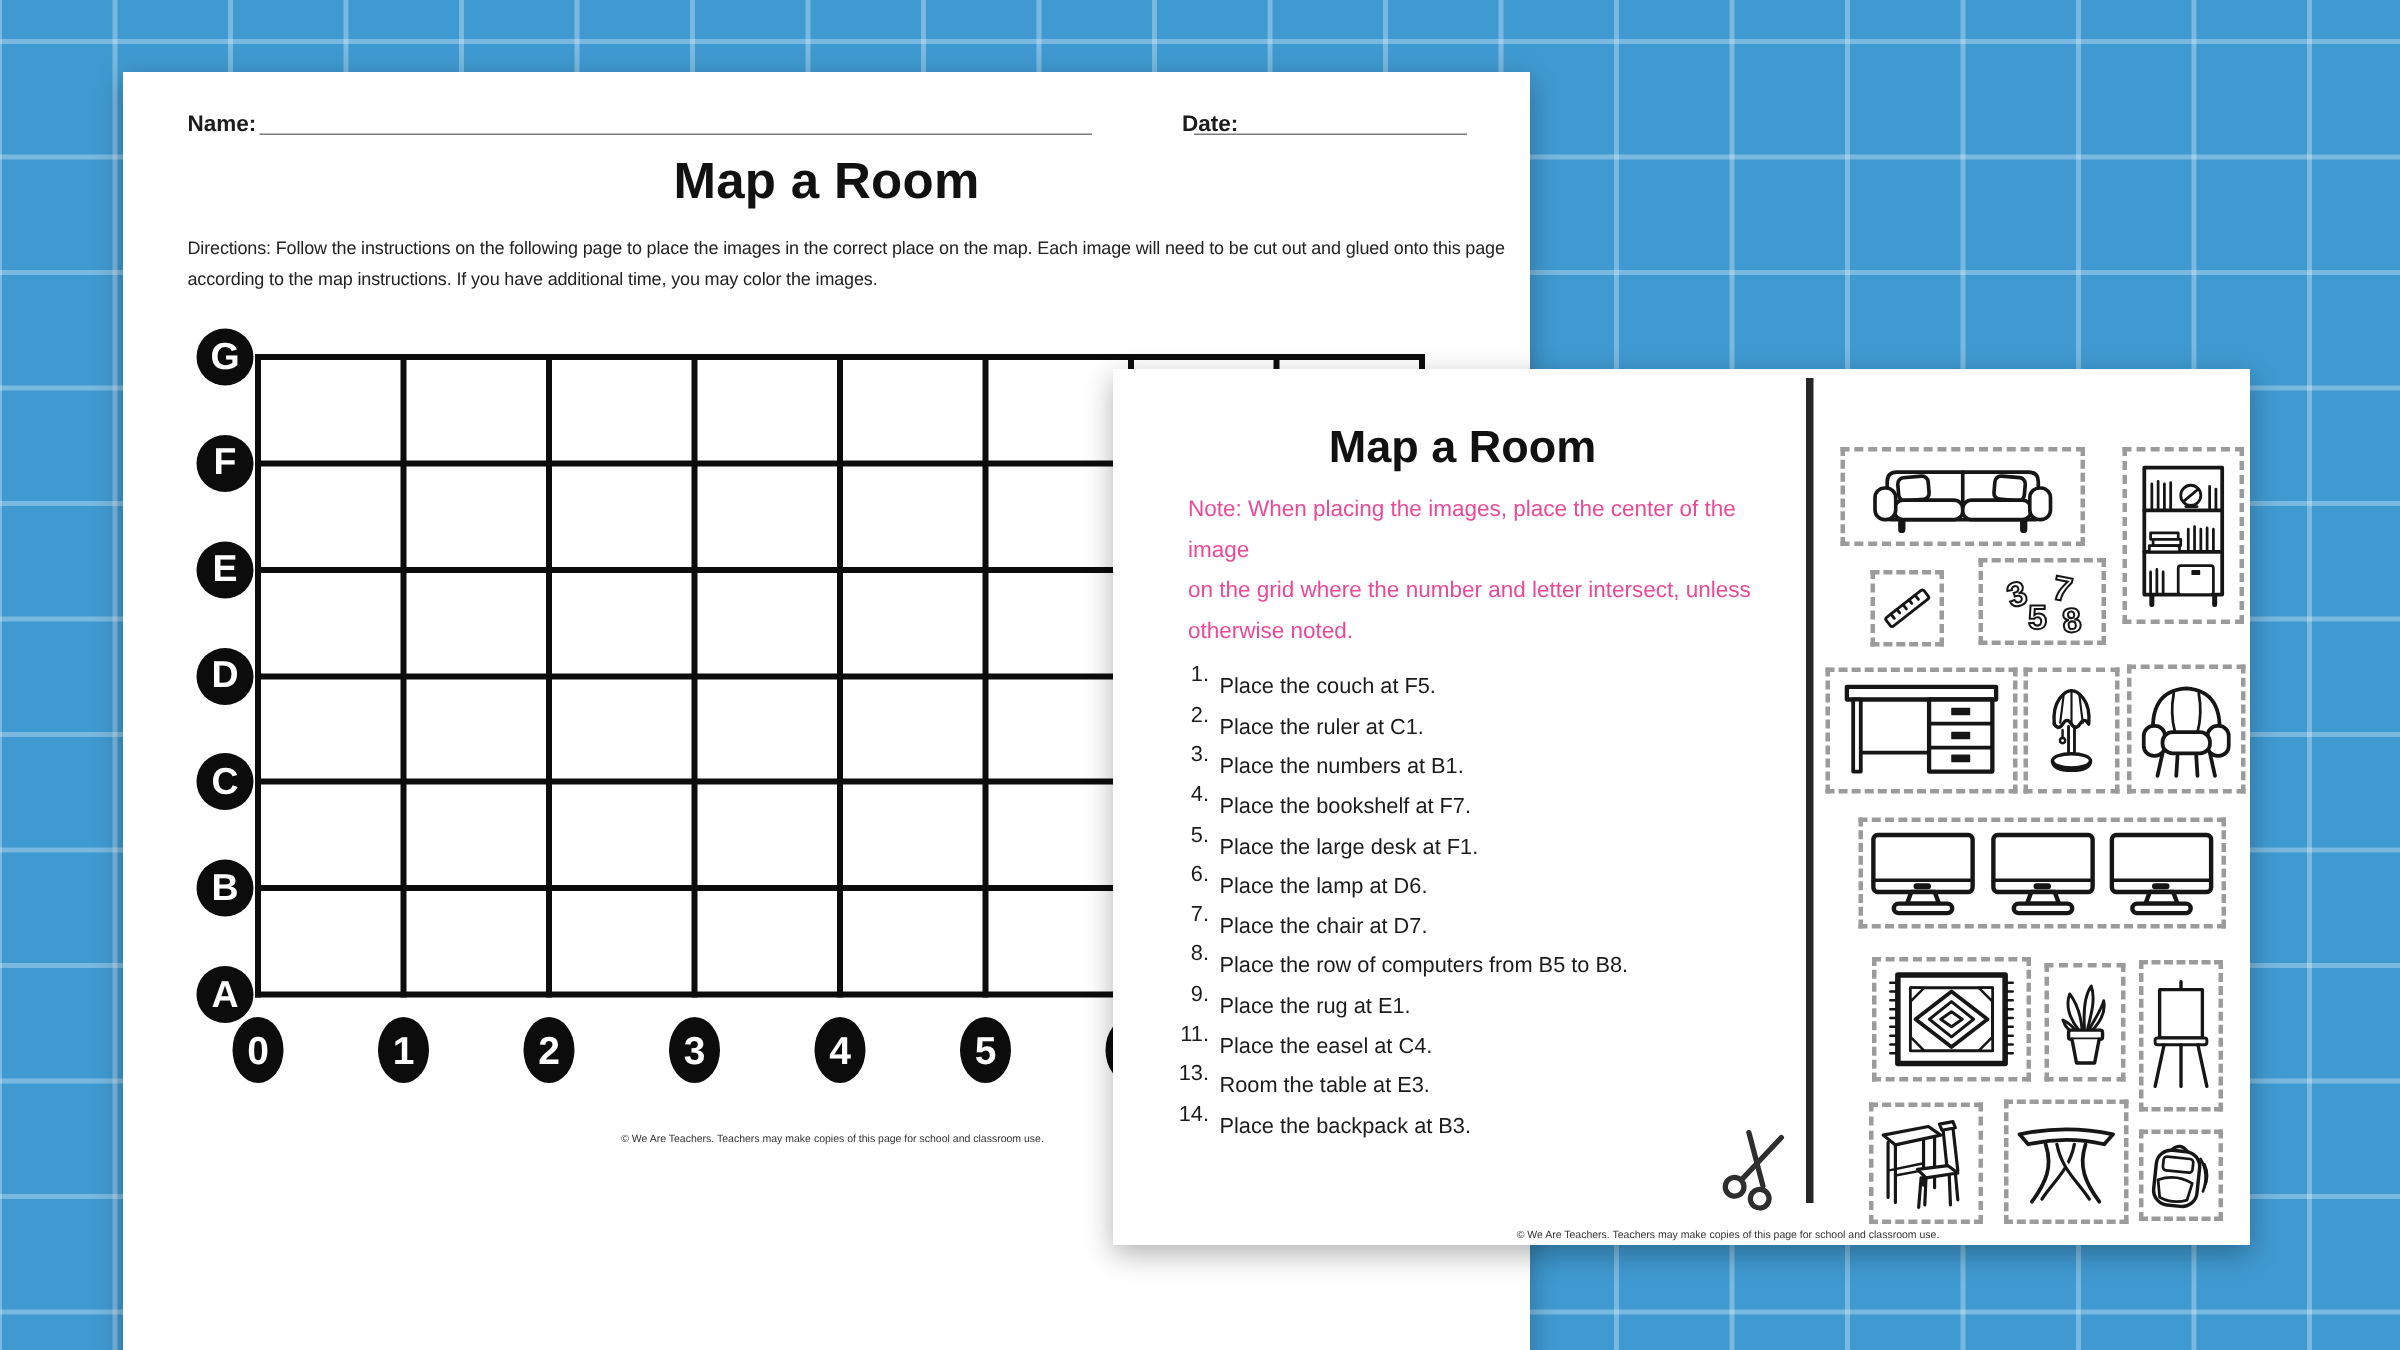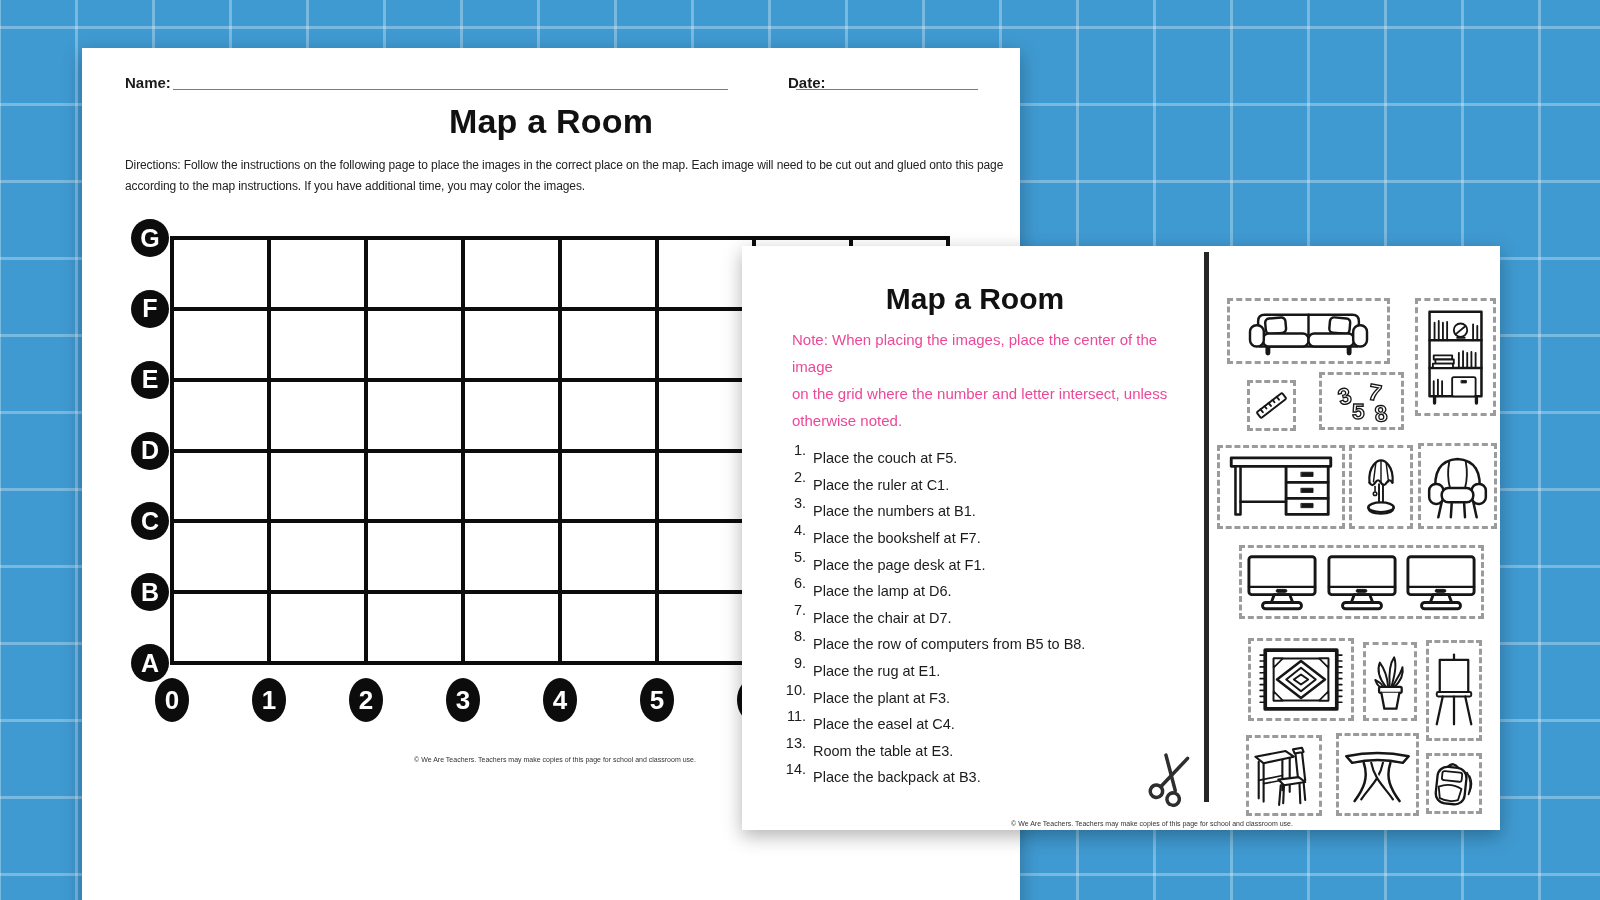--- a/index.html
+++ b/index.html
@@ -110,41 +110,37 @@
       <div class="instr">
         <span class="inum">3.</span>
         <span class="itext">Place the numbers at B1.</span>
       </div>
       <div class="instr">
         <span class="inum">4.</span>
         <span class="itext">Place the bookshelf at F7.</span>
       </div>
       <div class="instr">
         <span class="inum">5.</span>
-        <span class="itext">Place the page desk at F1.</span>
+        <span class="itext">Place the large desk at F1.</span>
       </div>
       <div class="instr">
         <span class="inum">6.</span>
         <span class="itext">Place the lamp at D6.</span>
       </div>
       <div class="instr">
         <span class="inum">7.</span>
         <span class="itext">Place the chair at D7.</span>
       </div>
       <div class="instr">
         <span class="inum">8.</span>
         <span class="itext">Place the row of computers from B5 to B8.</span>
       </div>
       <div class="instr">
         <span class="inum">9.</span>
         <span class="itext">Place the rug at E1.</span>
-      </div>
-      <div class="instr">
-        <span class="inum">10.</span>
-        <span class="itext">Place the plant at F3.</span>
       </div>
       <div class="instr">
         <span class="inum">11.</span>
         <span class="itext">Place the easel at C4.</span>
       </div>
       <div class="instr">
         <span class="inum">13.</span>
         <span class="itext">Room the table at E3.</span>
       </div>
       <div class="instr">

